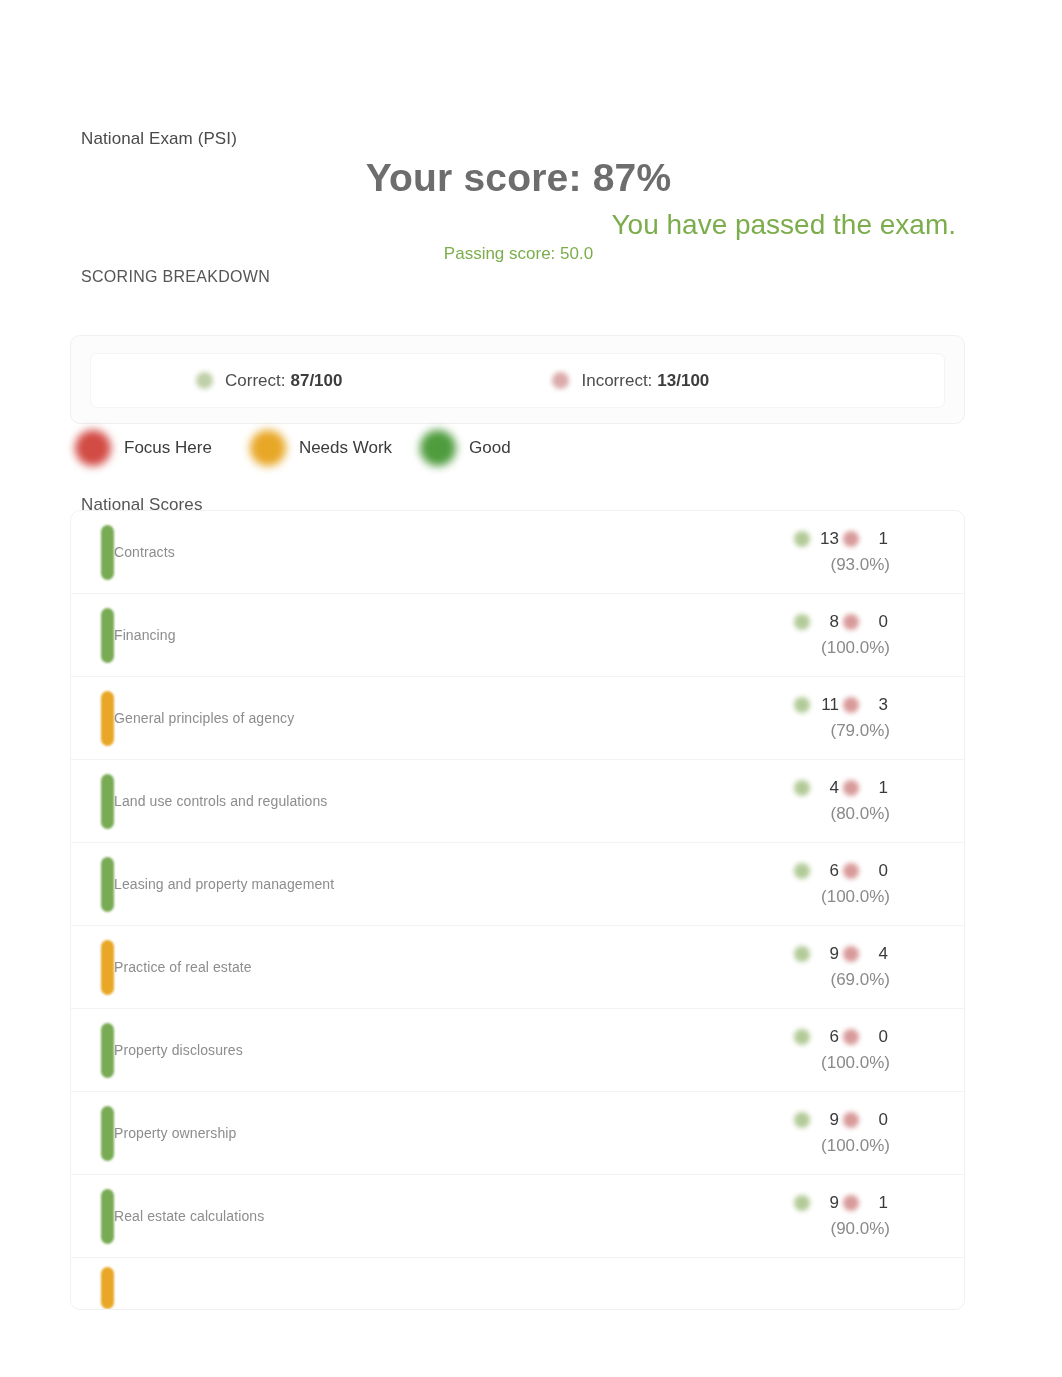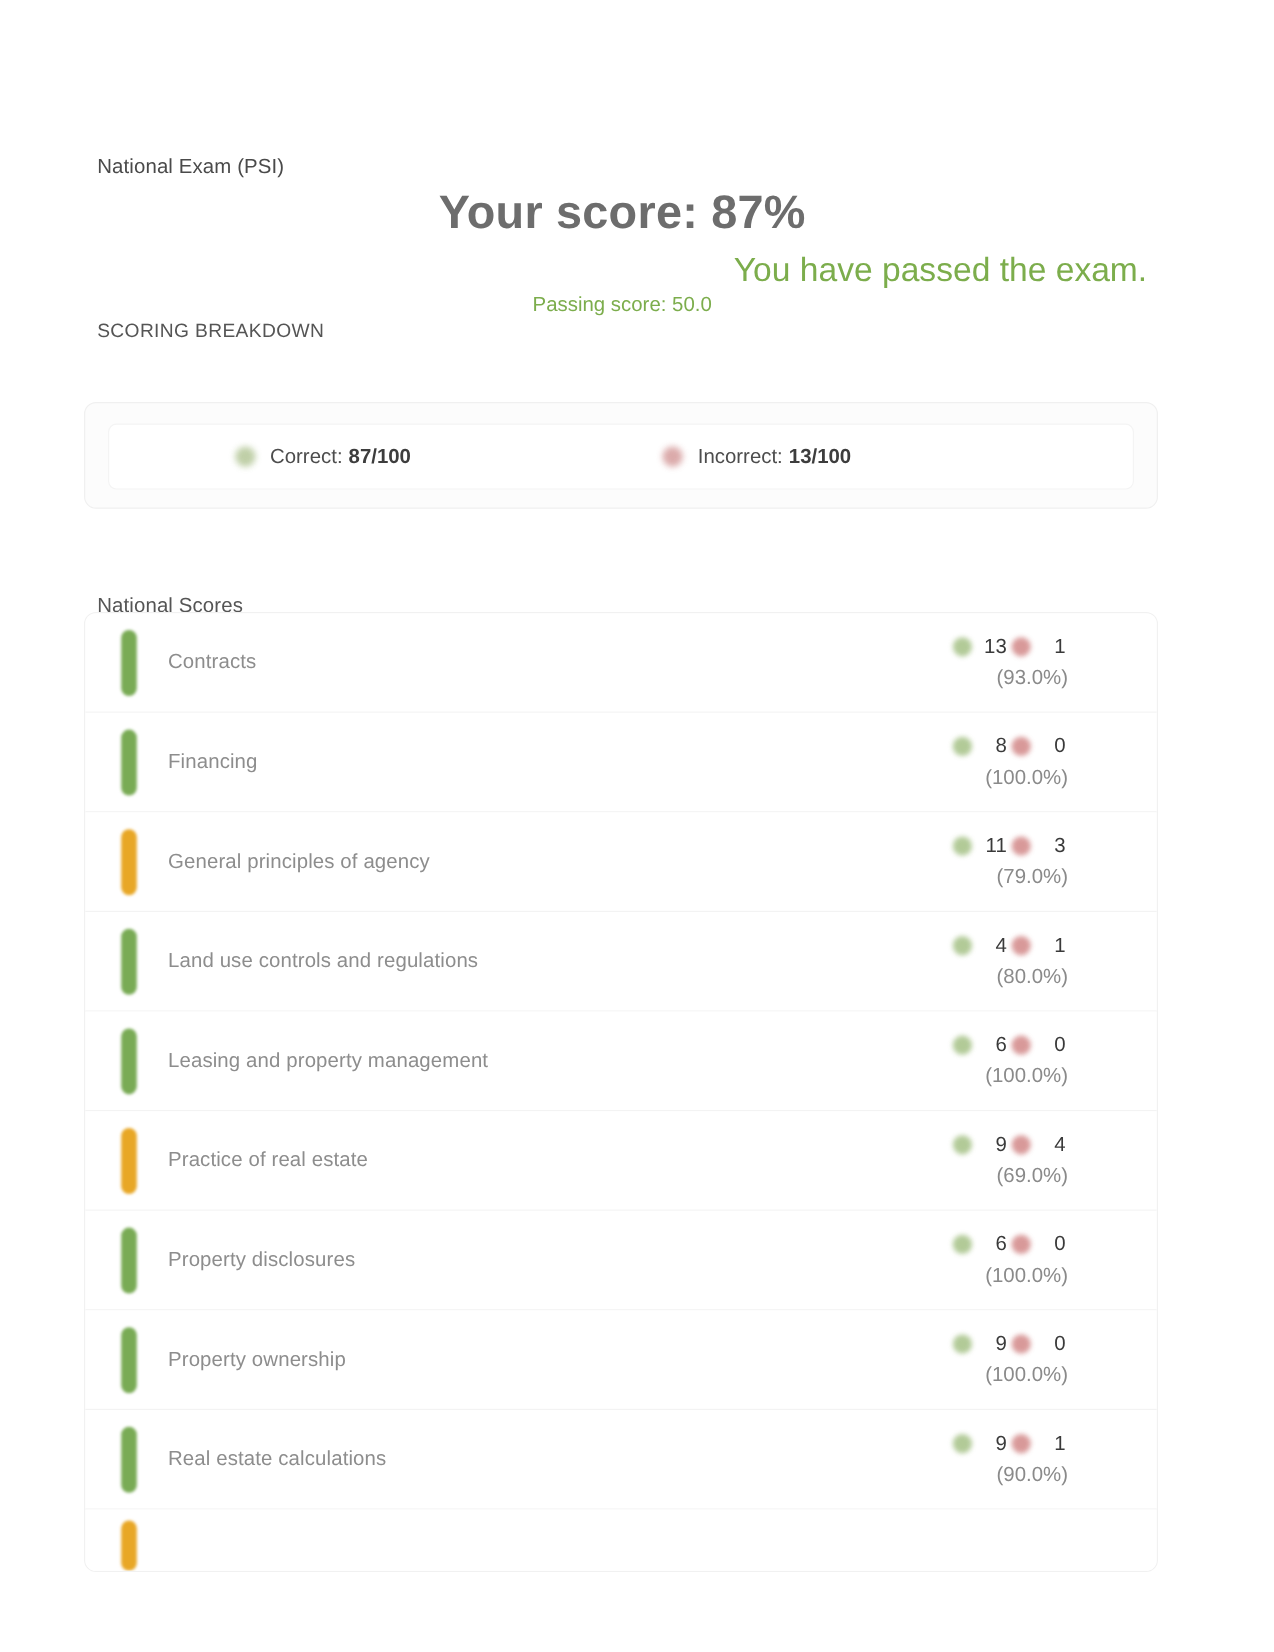--- a/index.html
+++ b/index.html
@@ -184,22 +184,21 @@
     height: 55px;
     border-radius: 7px;
     margin-left: 30px;
     flex: 0 0 auto;
     filter: blur(1.3px);
   }
   .status-bar.good  { background: #79ab55; }
   .status-bar.needs { background: #e8a726; }
 
   .topic-name {
-    margin-left: 26px;
-    font-size: 17px;
+    font-size: 14px;
     color: #8d8d8d;
     flex: 1 1 auto;
     letter-spacing: 0.1px;
     filter: blur(0.35px);
   }
 
   .row-stats {
     position: relative;
     width: 200px;
     flex: 0 0 auto;
@@ -260,20 +259,34 @@
         </div>
         <div class="bd-item" id="bd-incorrect">
           <span class="blurdot red"></span>
           <span>Incorrect:</span>
           <b>13/100</b>
         </div>
       </div>
     </div>
   </div>
 
+  <div class="legend">
+    <div class="legend-item" id="lg-focus">
+      <span class="legend-dot focus"></span>
+      <span class="legend-label">Focus Here</span>
+    </div>
+    <div class="legend-item" id="lg-needs">
+      <span class="legend-dot needs"></span>
+      <span class="legend-label">Needs Work</span>
+    </div>
+    <div class="legend-item">
+      <span class="legend-dot good"></span>
+      <span class="legend-label">Good</span>
+    </div>
+  </div>
 
   <div class="section-label" id="national-label">National Scores</div>
 
   <div id="scores-card">
     <div id="rows-host">
         <div class="score-row">
           <div class="status-bar good"></div>
           <div class="topic-name">Contracts</div>
           <div class="row-stats">
             <div class="counts">

